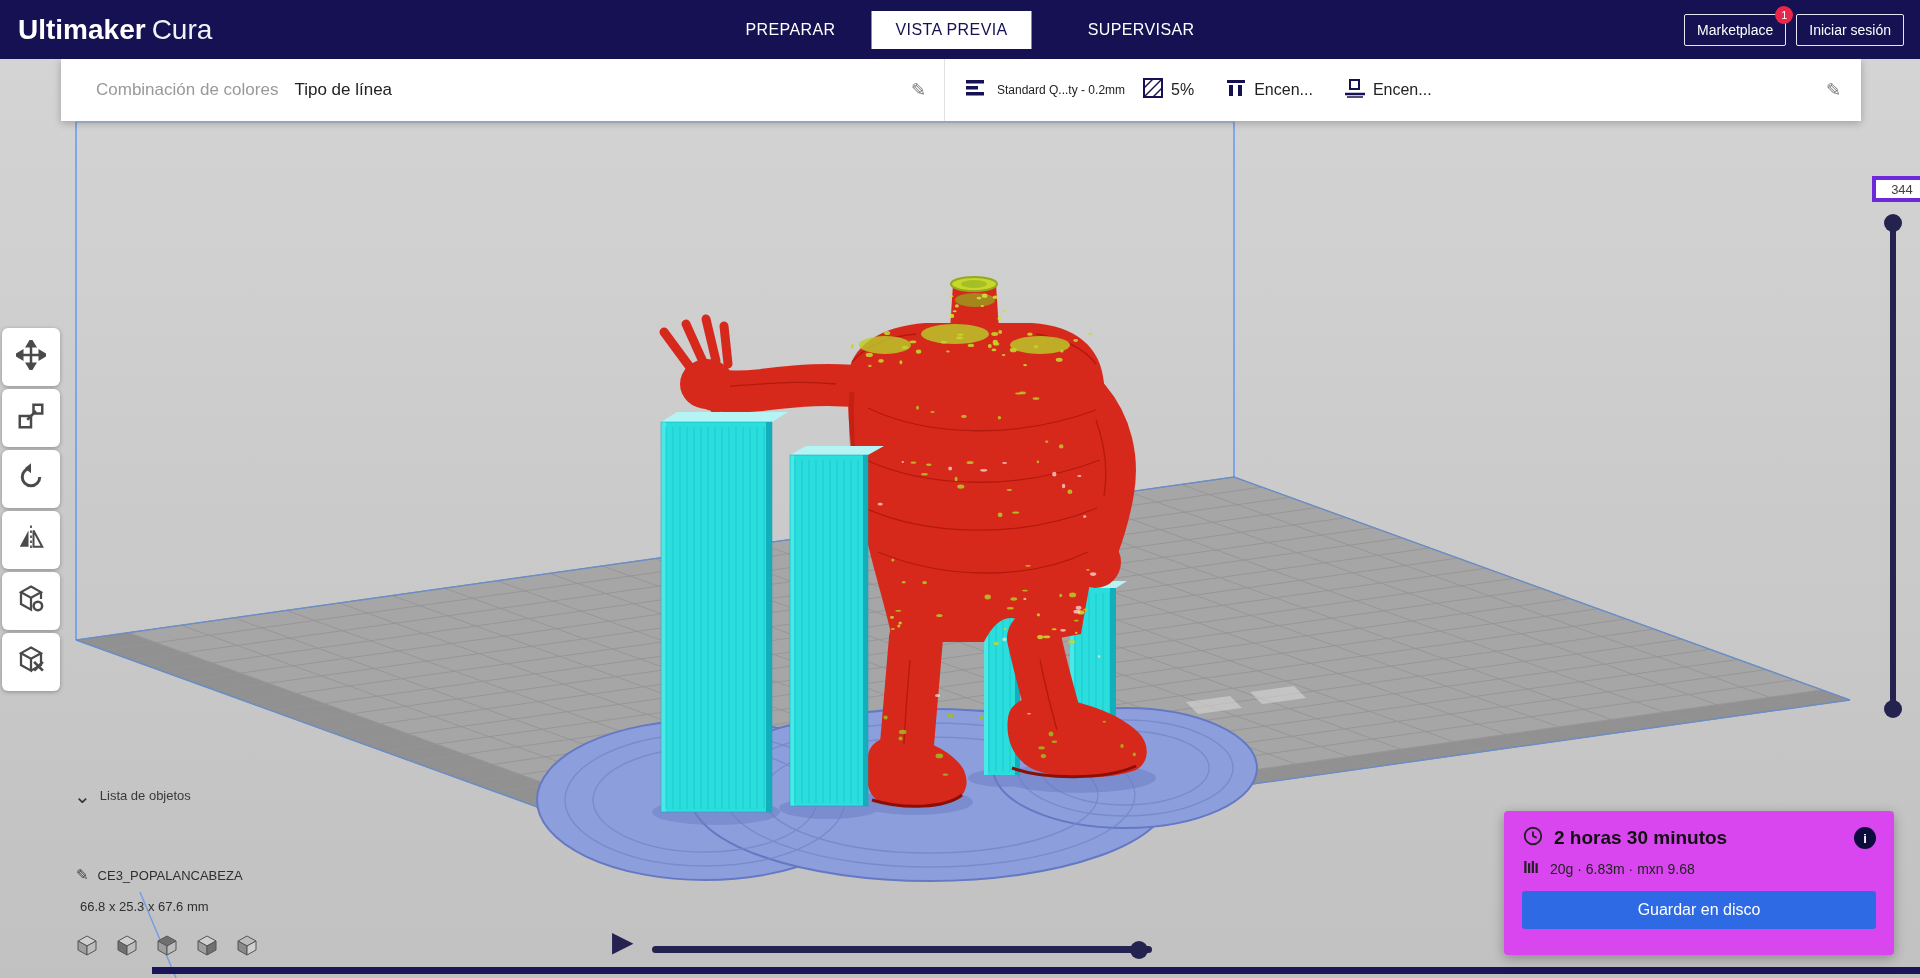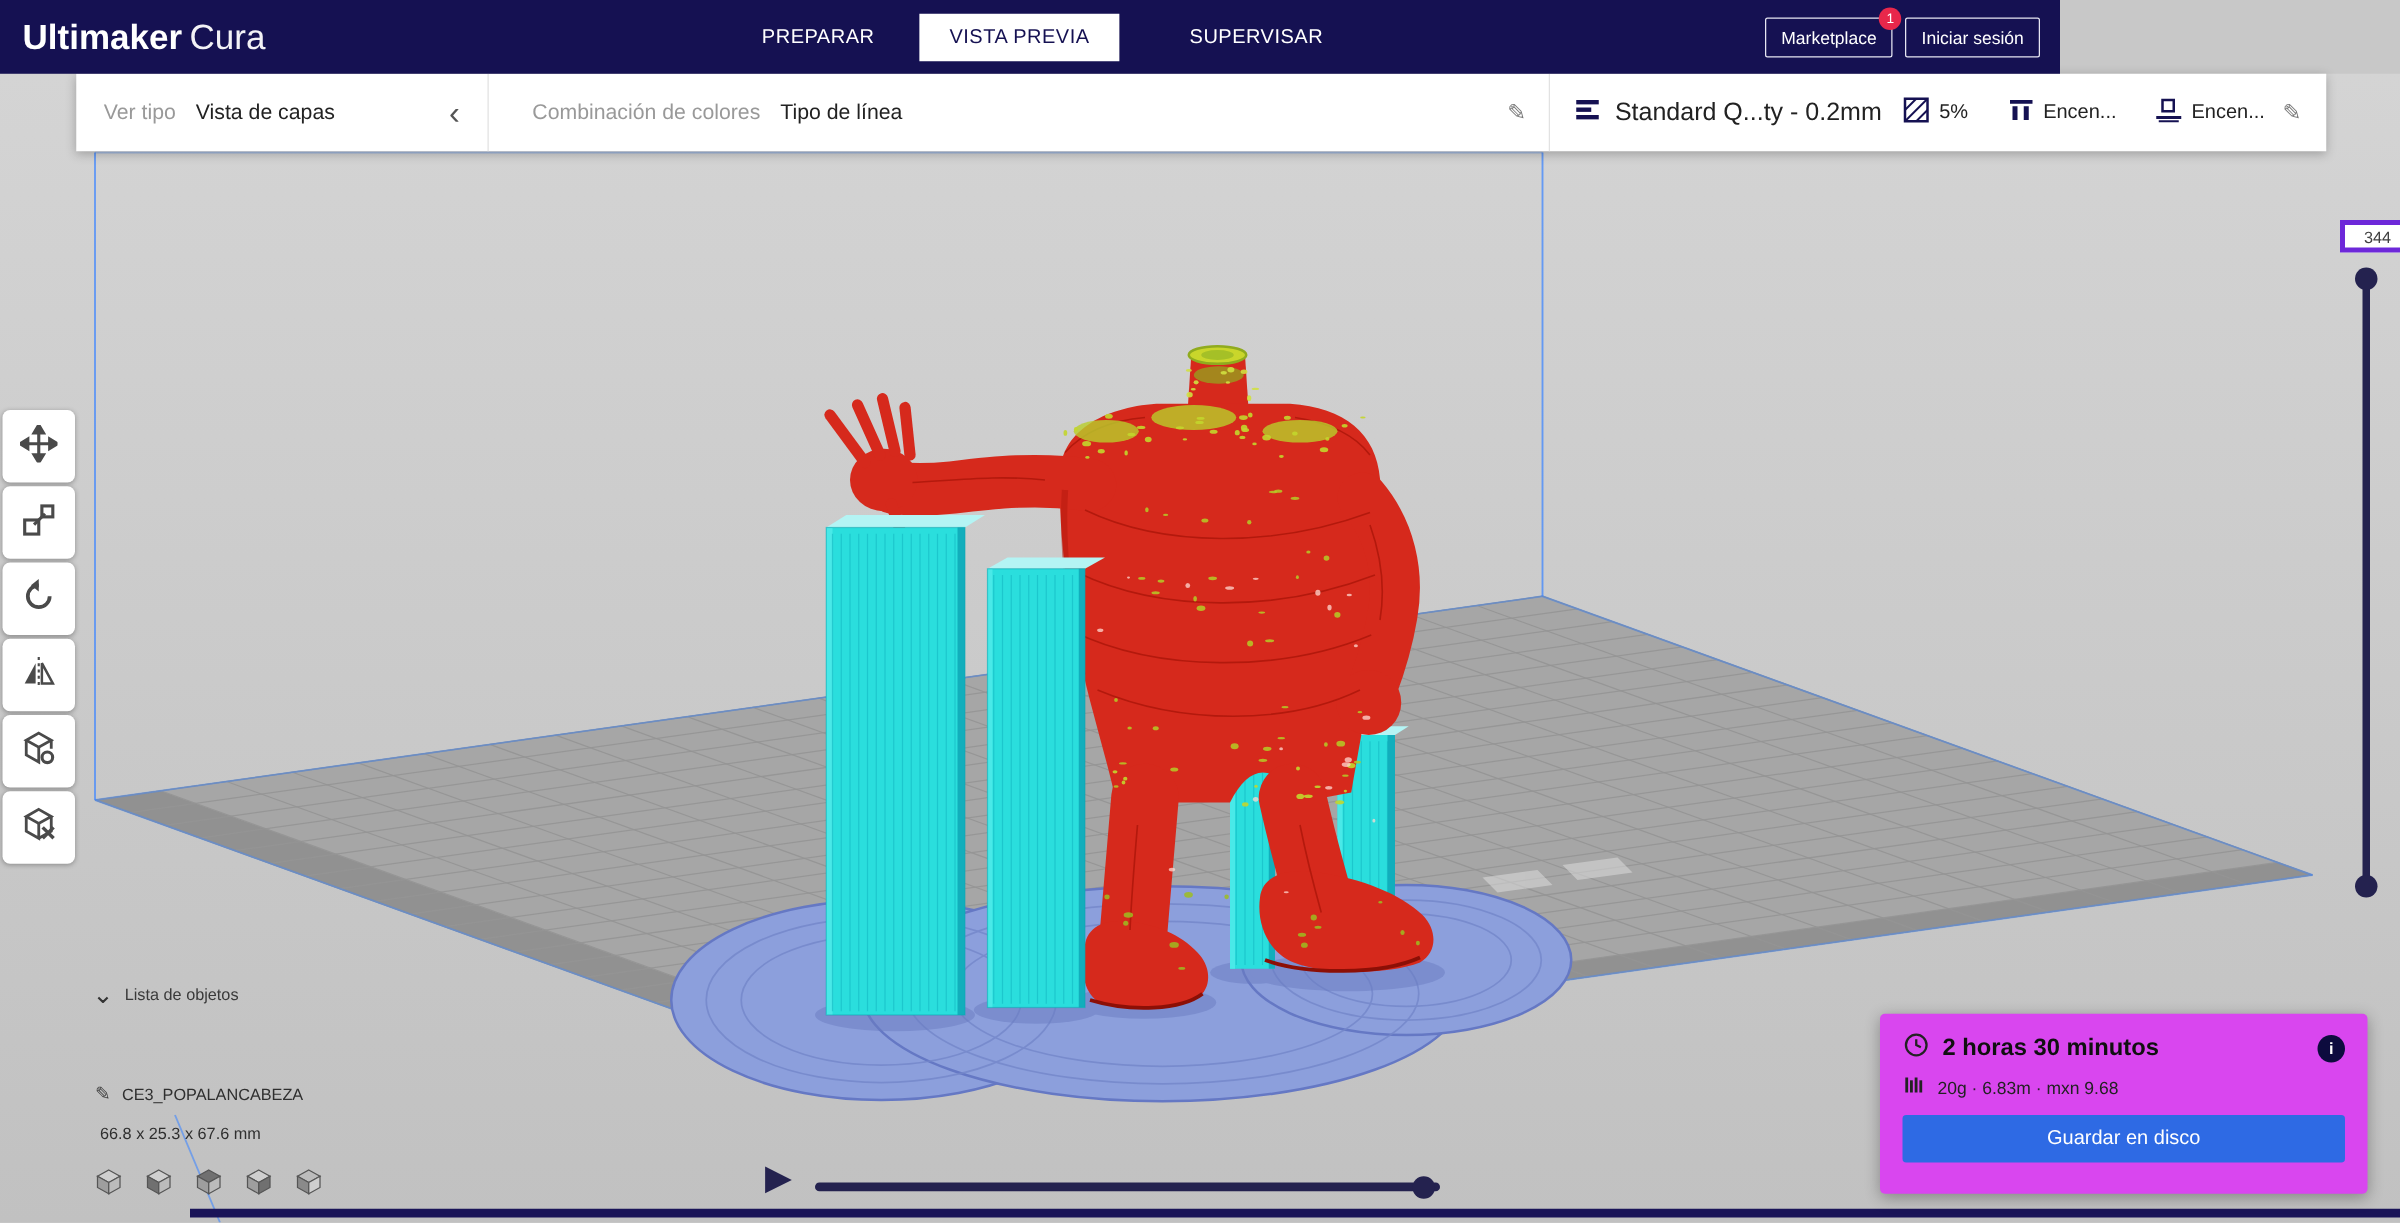--- a/index.html
+++ b/index.html
@@ -2,21 +2,21 @@
 <html><head>
 <meta charset="utf-8">
 <style>
   *{margin:0;padding:0;box-sizing:border-box;}
   html,body{width:1920px;height:978px;overflow:hidden;background:#c8c8c8;font-family:"Liberation Sans",sans-serif;}
   #stage{position:relative;width:1920px;height:978px;}
 
   svg.scene{position:absolute;left:0;top:0;z-index:1;}
 
   
-  header{position:absolute;left:0;top:0;width:1648px;height:59px;background:#151152;display:flex;align-items:center;z-index:10;}
+  header{position:absolute;left:0;top:0;width:1920px;height:59px;background:#151152;display:flex;align-items:center;z-index:10;}
   .logo{margin-left:18px;color:#fff;font-size:28px;white-space:nowrap;}
   .logo-bold{font-weight:bold;}
   .logo-light{font-weight:300;margin-left:6px;opacity:.95;}
   .stage-tabs{position:absolute;left:50%;top:0;height:59px;transform:translateX(-50%);display:flex;align-items:center;gap:36px;}
   .tab{color:#fff;font-size:16px;letter-spacing:.4px;cursor:pointer;white-space:nowrap;padding-left:20px;}
   .tab.active{background:#fff;color:#151152;padding:10px 24px;}
   .header-right{margin-left:auto;margin-right:16px;display:flex;gap:10px;align-items:center;}
   .hbtn{position:relative;border:1px solid #e6e6f2;color:#fff;font-size:14px;padding:7px 12px;border-radius:2px;cursor:pointer;white-space:nowrap;}
   .badge{position:absolute;top:-9px;right:-8px;width:18px;height:18px;border-radius:50%;background:#e8274b;color:#fff;font-size:11px;display:flex;align-items:center;justify-content:center;}
 
@@ -24,21 +24,21 @@
   .view-bar{position:absolute;left:61px;top:59px;width:1800px;height:62px;background:#fff;box-shadow:0 2px 8px rgba(0,0,0,.25);display:flex;z-index:9;}
   .vb-left{width:343px;display:flex;align-items:center;padding-left:22px;border-right:1px solid #e2e2e2;}
   .vb-mid{width:884px;display:flex;align-items:center;padding-left:35px;border-right:1px solid #e2e2e2;}
   .vb-right{flex:1;display:flex;align-items:center;padding:0 18px;}
   .lbl{color:#999;font-size:17px;margin-right:16px;white-space:nowrap;}
   .val{color:#222;font-size:17px;white-space:nowrap;}
   .chev{margin-left:auto;margin-right:22px;font-size:26px;color:#555;line-height:1;cursor:pointer;}
   .pencil{font-size:18px;color:#777;cursor:pointer;}
   .vb-mid .pencil{margin-left:auto;margin-right:18px;}
   .vb-right .pencil{margin-left:auto;margin-right:2px;}
-  .ps-text{color:#222;font-size:20px;margin-left:10px;white-space:nowrap;}
+  .ps-text{color:#222;font-size:12px;margin-left:10px;white-space:nowrap;}
   .ps-val{color:#222;font-size:16px;margin:0 14px 0 6px;white-space:nowrap;}
   .ps-icon{flex:none;margin-left:16px;}
   .ps-icon:first-child{margin-left:0;}
 
   
   .tool-col{position:absolute;left:2px;top:328px;display:flex;flex-direction:column;gap:3px;z-index:5;}
   .tool-btn{width:58px;height:58px;background:#fff;border-radius:6px;box-shadow:0 1px 4px rgba(0,0,0,.3);display:flex;align-items:center;justify-content:center;cursor:pointer;}
 
   
   .layer-label{position:absolute;left:1872px;top:176px;width:60px;height:26px;background:#fff;border:4px solid #6d28d9;font-size:13px;color:#404040;display:flex;align-items:center;justify-content:center;z-index:5;}
@@ -437,25 +437,20 @@
     <div class="header-right">
       <div class="hbtn">
         <span>Marketplace</span>
         <span class="badge">1</span>
       </div>
       <div class="hbtn">Iniciar sesión</div>
     </div>
   </header>
 
   <div class="view-bar">
-    <section class="vb-left">
-      <span class="lbl">Ver tipo</span>
-      <span class="val">Vista de capas</span>
-      <span class="chev">‹</span>
-    </section>
     <section class="vb-mid">
       <span class="lbl">Combinación de colores</span>
       <span class="val">Tipo de línea</span>
       <span class="pencil">✎</span>
     </section>
     <section class="vb-right">
       <span class="ps-icon">
         <svg width="24" height="24" viewBox="0 0 24 24">
             <g fill="#151152">
               <rect x="3" y="4" width="18" height="3.5"></rect>

